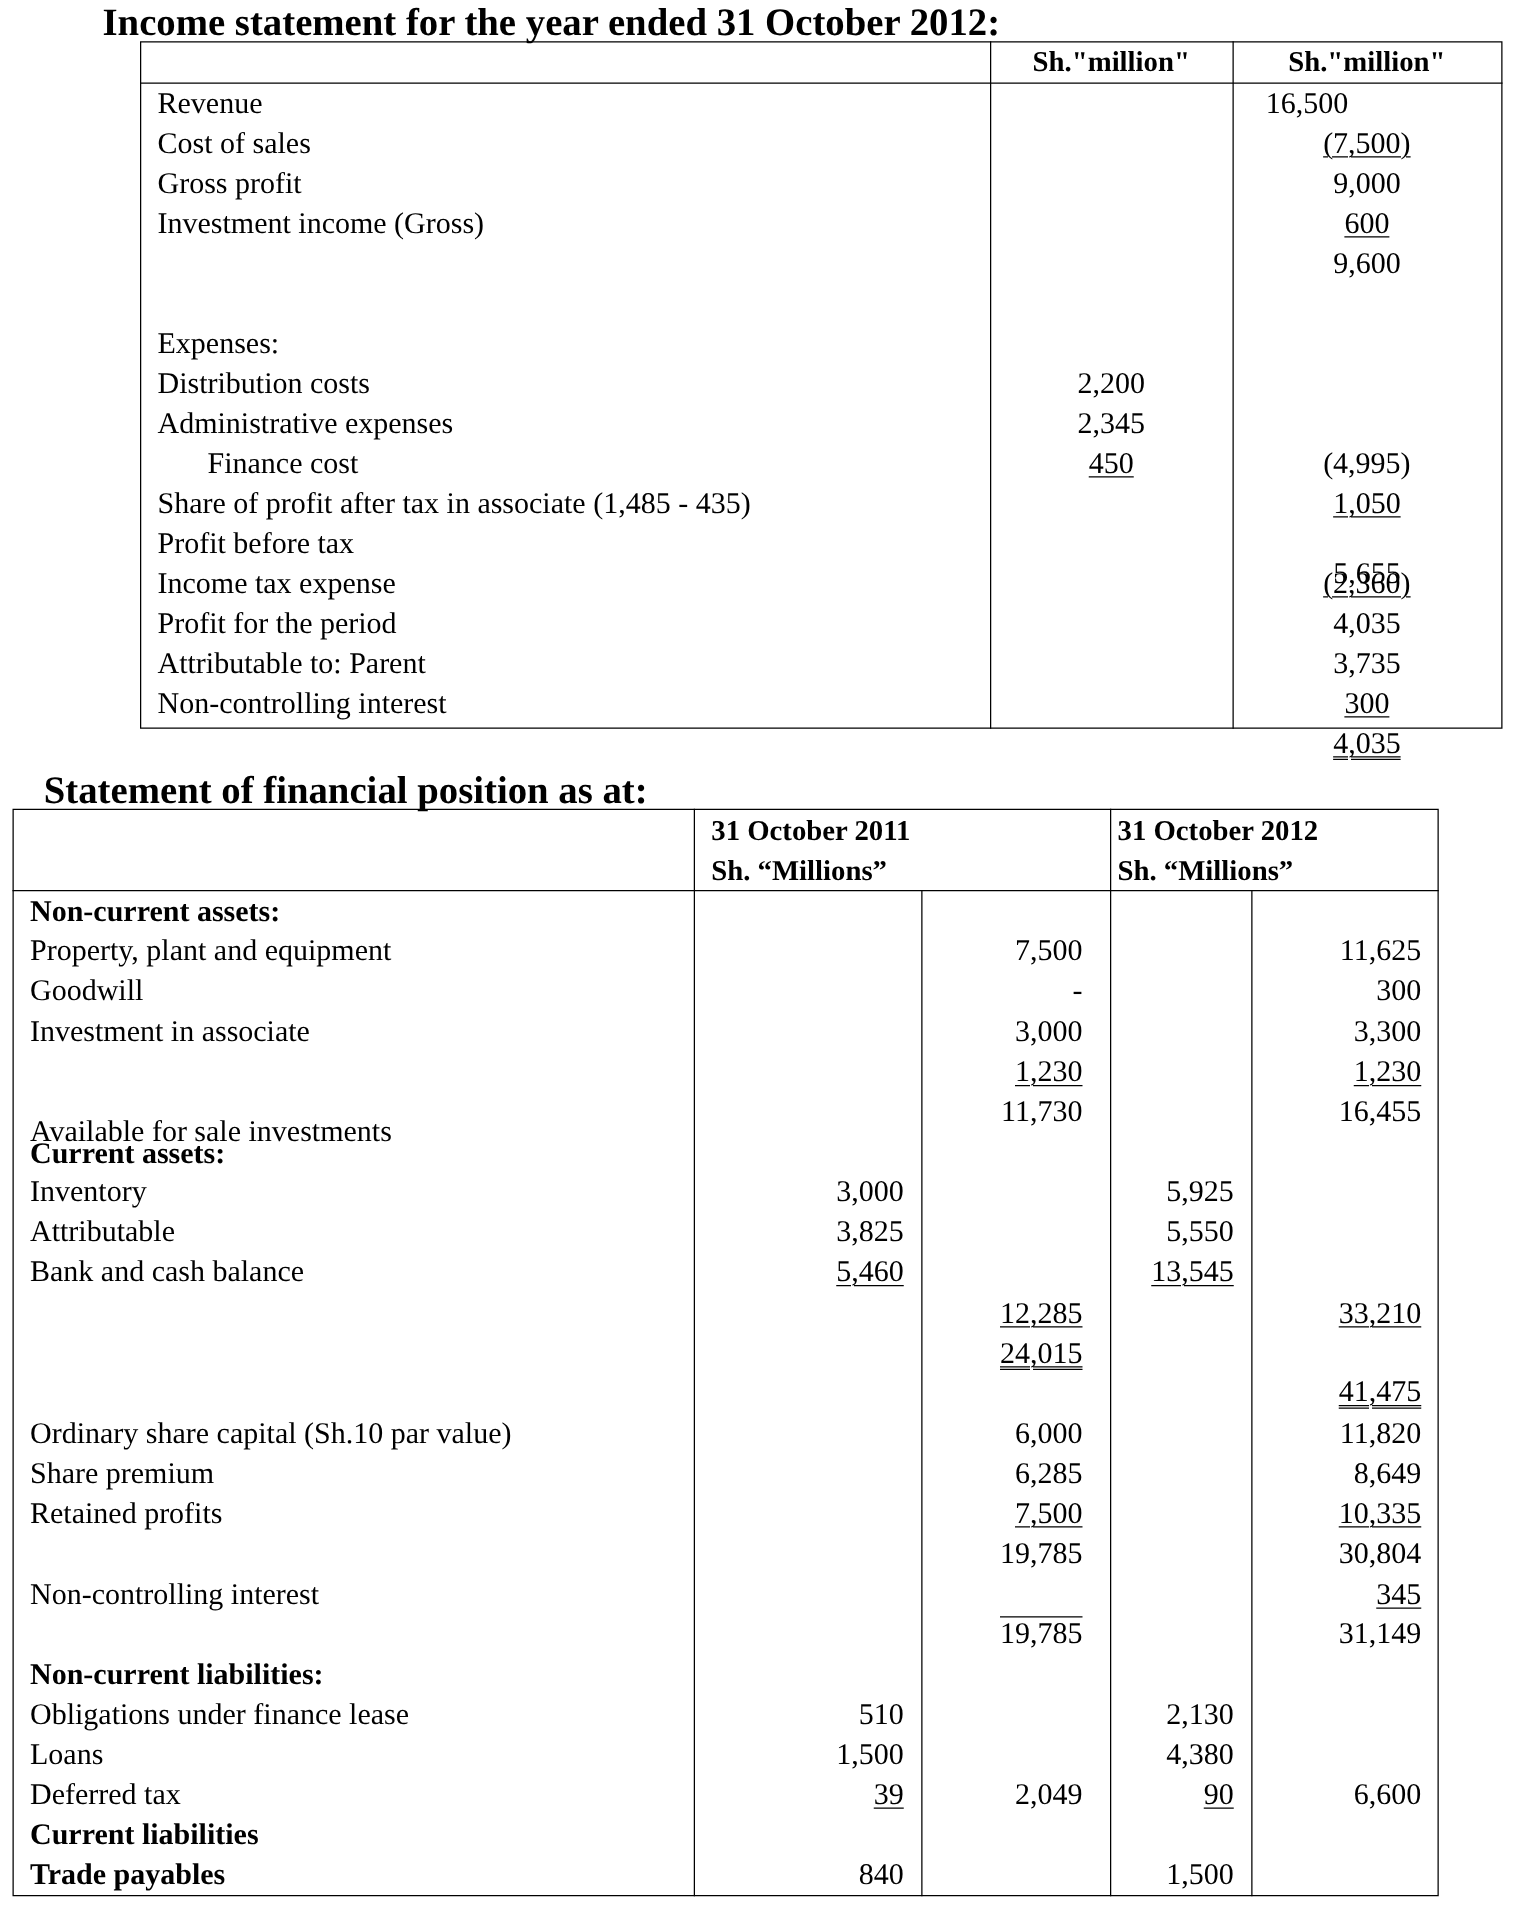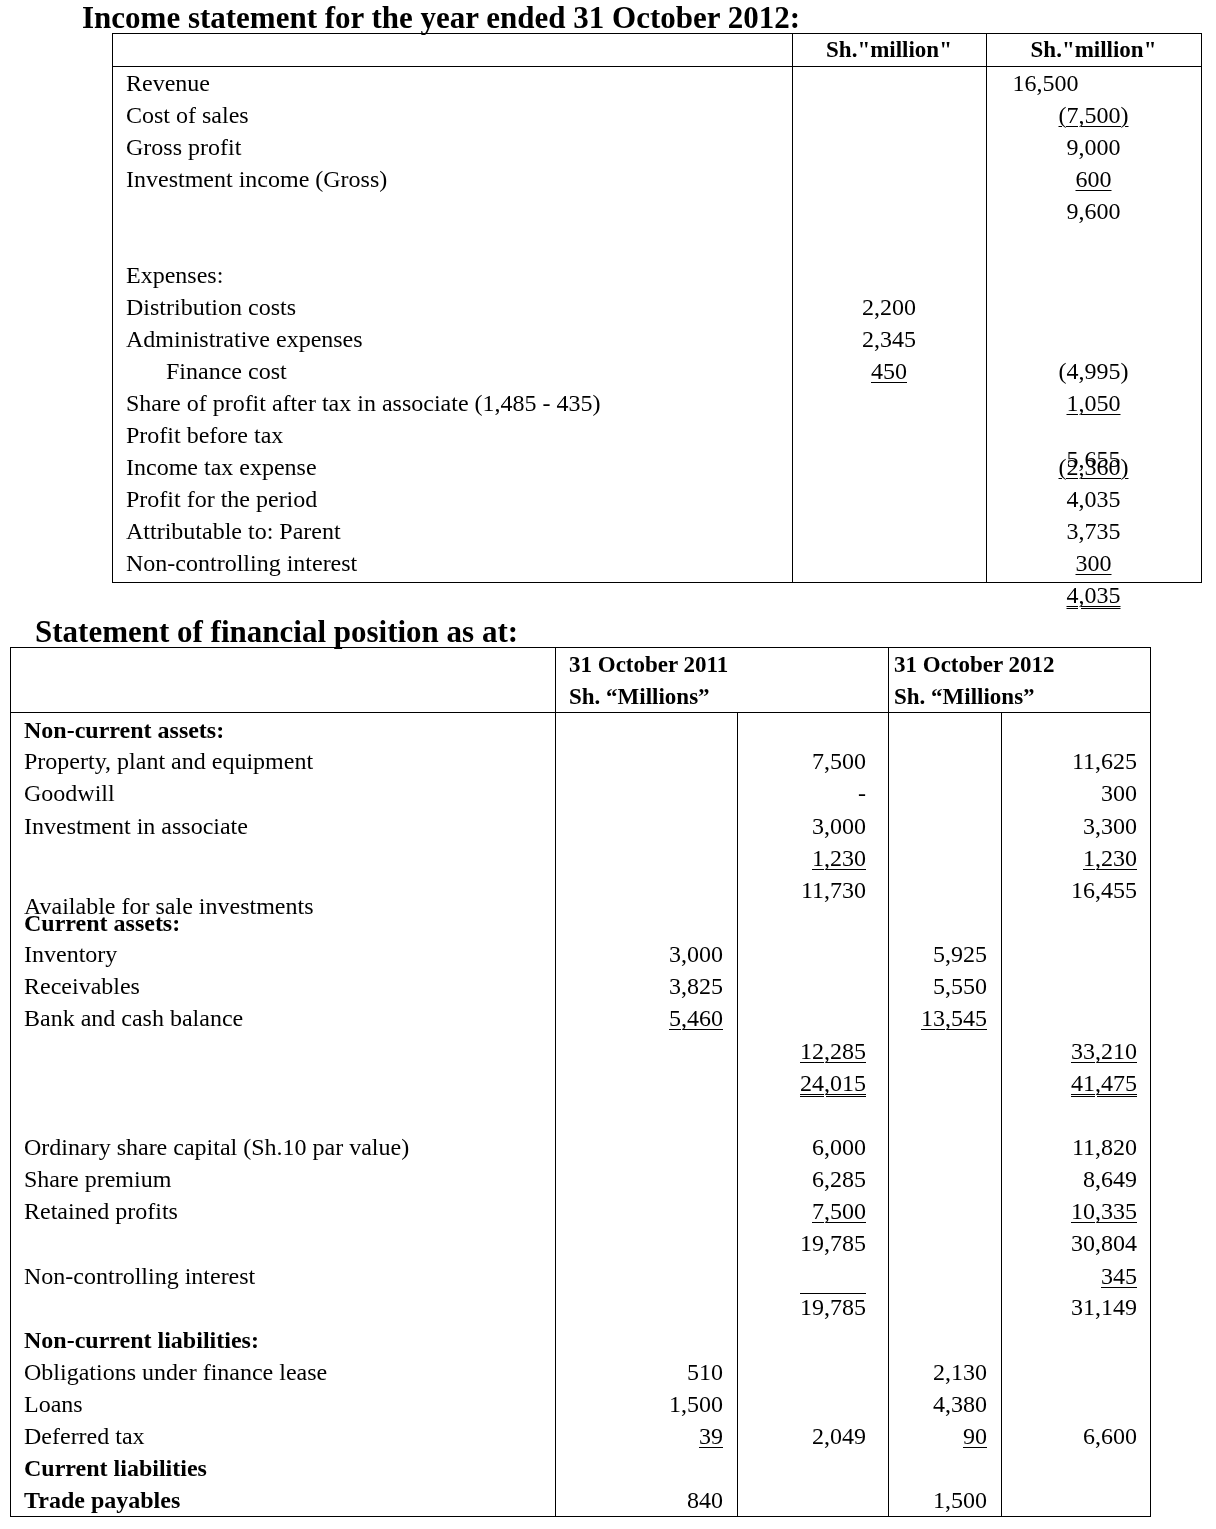--- a/index.html
+++ b/index.html
@@ -100,32 +100,32 @@
     <div class="cell lbl" style="left:24px; top:842px;margin-top:48px;">Available for sale investments</div>
     <div class="cell num u" style="right:350px; top:842px;">1,230</div>
     <div class="cell num u" style="right:79px; top:842px;">1,230</div>
     <div class="cell lbl" style="left:24px; top:874px;"></div>
     <div class="cell num " style="right:350px; top:874px;">11,730</div>
     <div class="cell num " style="right:79px; top:874px;">16,455</div>
     <div class="cell lbl bold" style="left:24px; top:907px;">Current assets:</div>
     <div class="cell lbl" style="left:24px; top:938px;">Inventory</div>
     <div class="cell num " style="right:493px; top:938px;">3,000</div>
     <div class="cell num " style="right:229px; top:938px;">5,925</div>
-    <div class="cell lbl" style="left:24px; top:970px;">Receivables</div>
+    <div class="cell lbl" style="left:24px; top:970px;">Attributable</div>
     <div class="cell num " style="right:493px; top:970px;">3,825</div>
     <div class="cell num " style="right:229px; top:970px;">5,550</div>
     <div class="cell lbl" style="left:24px; top:1002px;">Bank and cash balance</div>
     <div class="cell num u" style="right:493px; top:1002px;">5,460</div>
     <div class="cell num u" style="right:229px; top:1002px;">13,545</div>
     <div class="cell lbl" style="left:24px; top:1035px;"></div>
     <div class="cell num u" style="right:350px; top:1035px;">12,285</div>
     <div class="cell num u" style="right:79px; top:1035px;">33,210</div>
     <div class="cell lbl" style="left:24px; top:1067px;"></div>
     <div class="cell num uu" style="right:350px; top:1067px;">24,015</div>
-    <div class="cell num uu" style="right:79px; top:1067px;">41,475</div>
+    <div class="cell num uu" style="right:79px; top:1098px;">41,475</div>
     <div class="cell lbl" style="left:24px; top:1099px;"></div>
     <div class="cell lbl" style="left:24px; top:1131px;">Ordinary share capital (Sh.10 par value)</div>
     <div class="cell num " style="right:350px; top:1131px;">6,000</div>
     <div class="cell num " style="right:79px; top:1131px;">11,820</div>
     <div class="cell lbl" style="left:24px; top:1163px;">Share premium</div>
     <div class="cell num " style="right:350px; top:1163px;">6,285</div>
     <div class="cell num " style="right:79px; top:1163px;">8,649</div>
     <div class="cell lbl" style="left:24px; top:1195px;">Retained profits</div>
     <div class="cell num u" style="right:350px; top:1195px;">7,500</div>
     <div class="cell num u" style="right:79px; top:1195px;">10,335</div>

